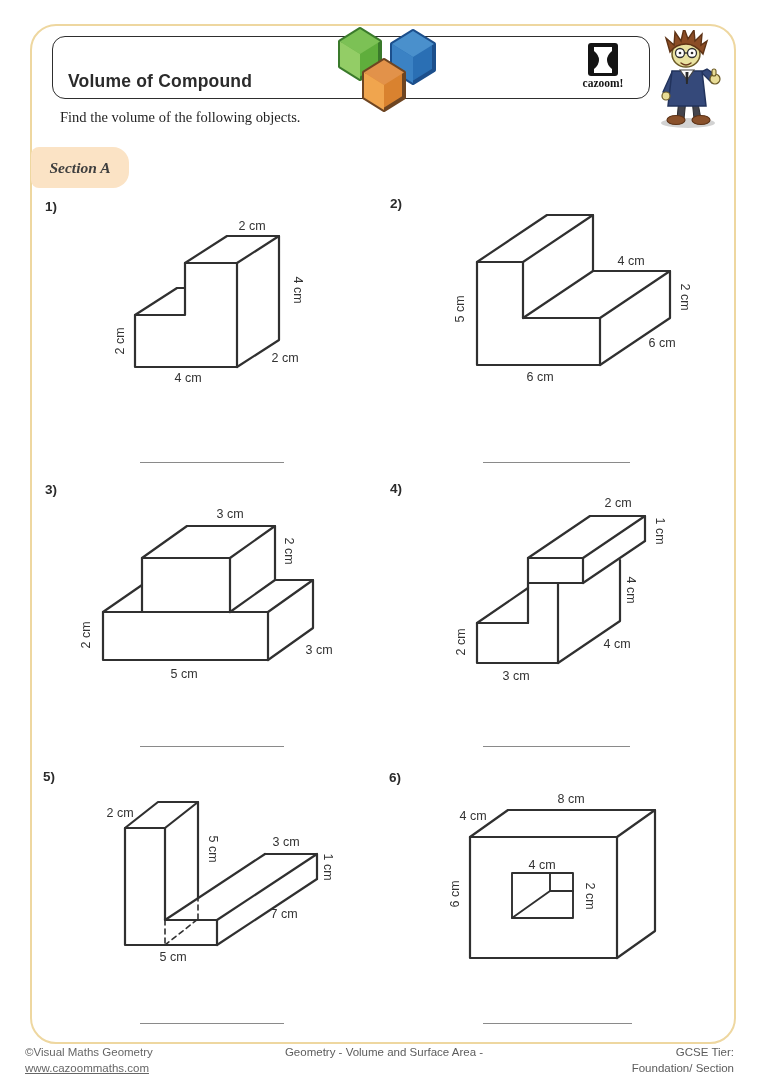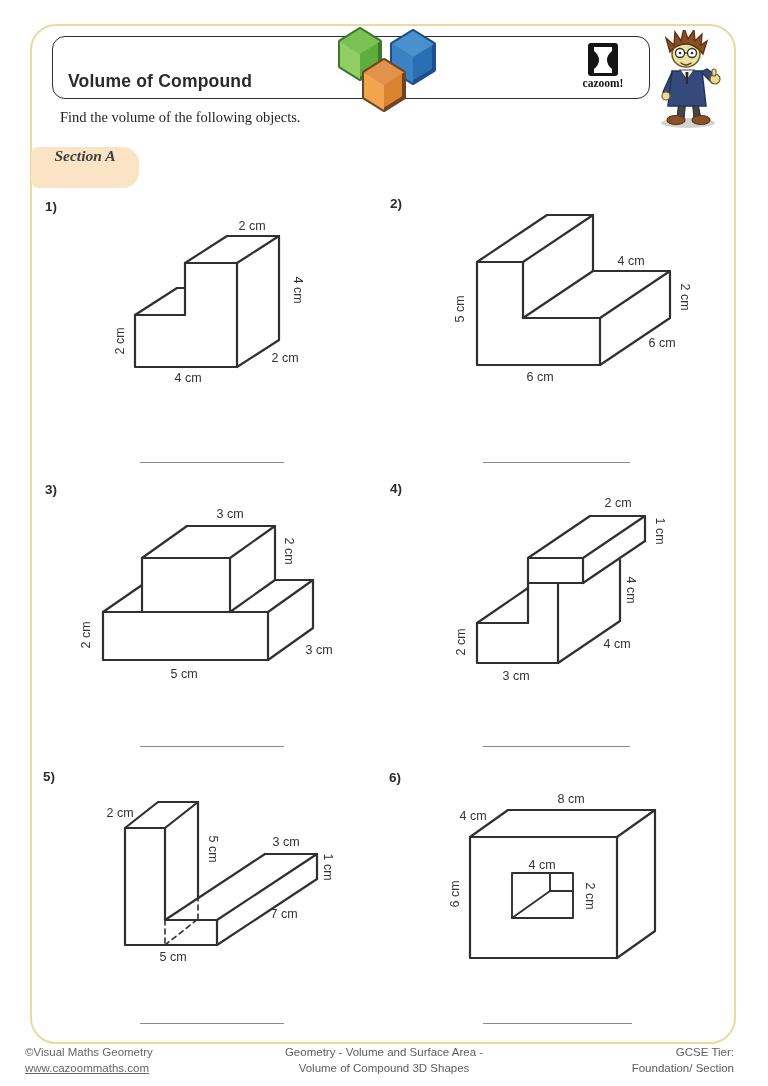--- a/index.html
+++ b/index.html
@@ -3,22 +3,22 @@
 <meta charset="utf-8">
 <style>
   html,body{margin:0;padding:0;background:#ffffff;}
   .page{position:relative;width:768px;height:1086px;background:#ffffff;overflow:hidden;
         font-family:"Liberation Sans",sans-serif;color:#2b2b2b;}
   .abs{position:absolute;}
   .page-border{left:30px;top:24px;width:702px;height:1016px;border:2.5px solid #eed7a0;border-radius:26px;}
   .header-box{left:52px;top:36px;width:596px;height:61px;border:1.6px solid #2e2e2e;border-radius:13px;background:#fff;}
   .title{left:68px;top:43px;width:280px;font-weight:bold;font-size:17.5px;line-height:21px;color:#2b2b2b;letter-spacing:.2px;margin-top:28px;}
   .instruction{left:60px;top:109px;font-family:"Liberation Serif",serif;font-size:14.5px;color:#1f1f1f;}
-  .chip{left:31px;top:147px;width:108px;height:41px;background:#fbe3c5;border-radius:8px 16px 16px 8px;
-        display:flex;justify-content:center;}
+  .chip{left:31px;top:147px;width:98px;height:41px;background:#fbe3c5;border-radius:8px 16px 16px 8px;
+        display:flex;align-items:center;justify-content:center;}
   .chip span{font-family:"Liberation Serif",serif;font-weight:bold;font-style:italic;font-size:15.5px;color:#3f3f3f;}
   .pnum{font-weight:bold;font-size:13.5px;color:#2b2b2b;}
   .ans{border-top:1.5px solid #8a8a8a;height:0;}
   .footer{font-size:11.5px;color:#666;line-height:16px;}
   .footer a{color:#666;text-decoration:underline;text-align:right;}
   .f-center{left:0;top:1044px;width:768px;text-align:center;color:#5c5c5c;}
   .f-right{top:1044px;right:34px;text-align:right;color:#5c5c5c;}
   svg{position:absolute;left:0;top:0;}
   .shape path{fill:none;stroke:#303030;stroke-width:2.2;stroke-linejoin:round;stroke-linecap:round;}
   .shape path.thin{stroke-width:1.9;}
@@ -200,20 +200,19 @@
   <div class="abs ans" style="left:483px;top:746px;width:147px"></div>
   <div class="abs ans" style="left:140px;top:1023px;width:144px"></div>
   <div class="abs ans" style="left:483px;top:1023px;width:149px"></div>
 
   <div class="abs footer" style="left:25px;top:1044px">
     <div>©Visual Maths Geometry</div>
     <a href="#">www.cazoommaths.com</a>
   </div>
   <div class="abs footer f-center">
     <div>Geometry - Volume and Surface Area -</div>
-    <div>Volume of Compound 3D Shapes</div>
   </div>
   <div class="abs footer f-right">
     <div>GCSE Tier:</div>
     <div>Foundation/ Section</div>
   </div>
 
 </div>
 
 </body></html>

